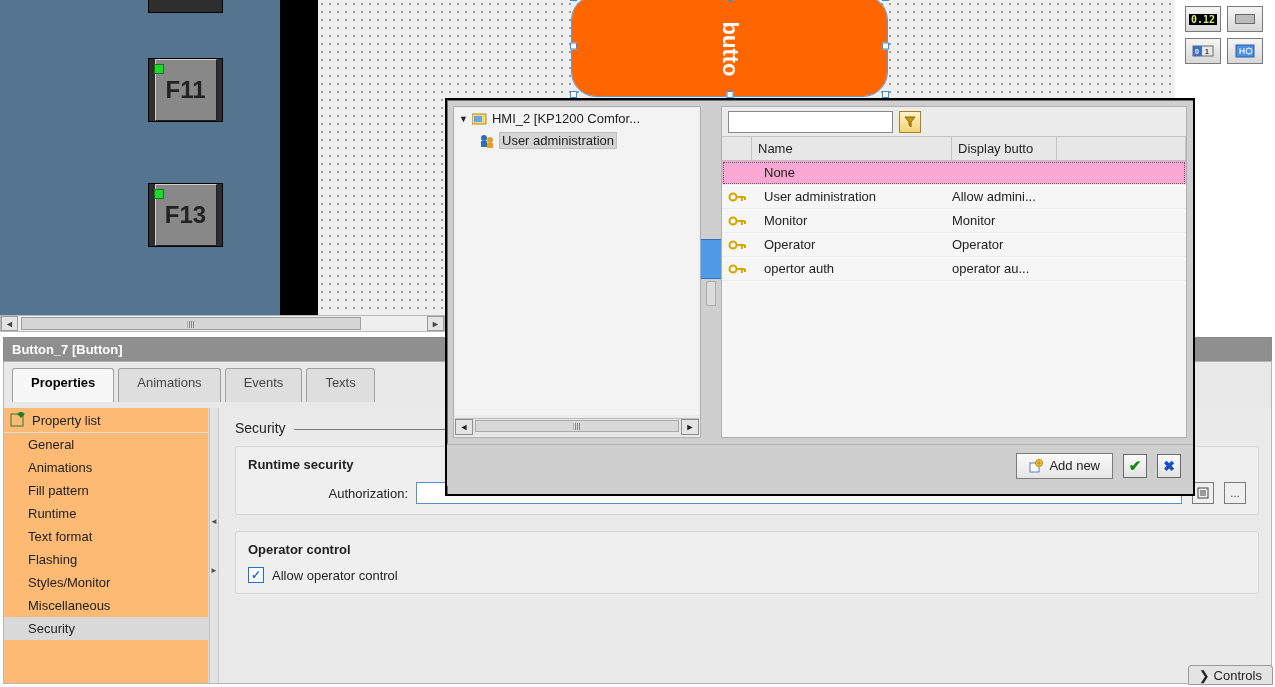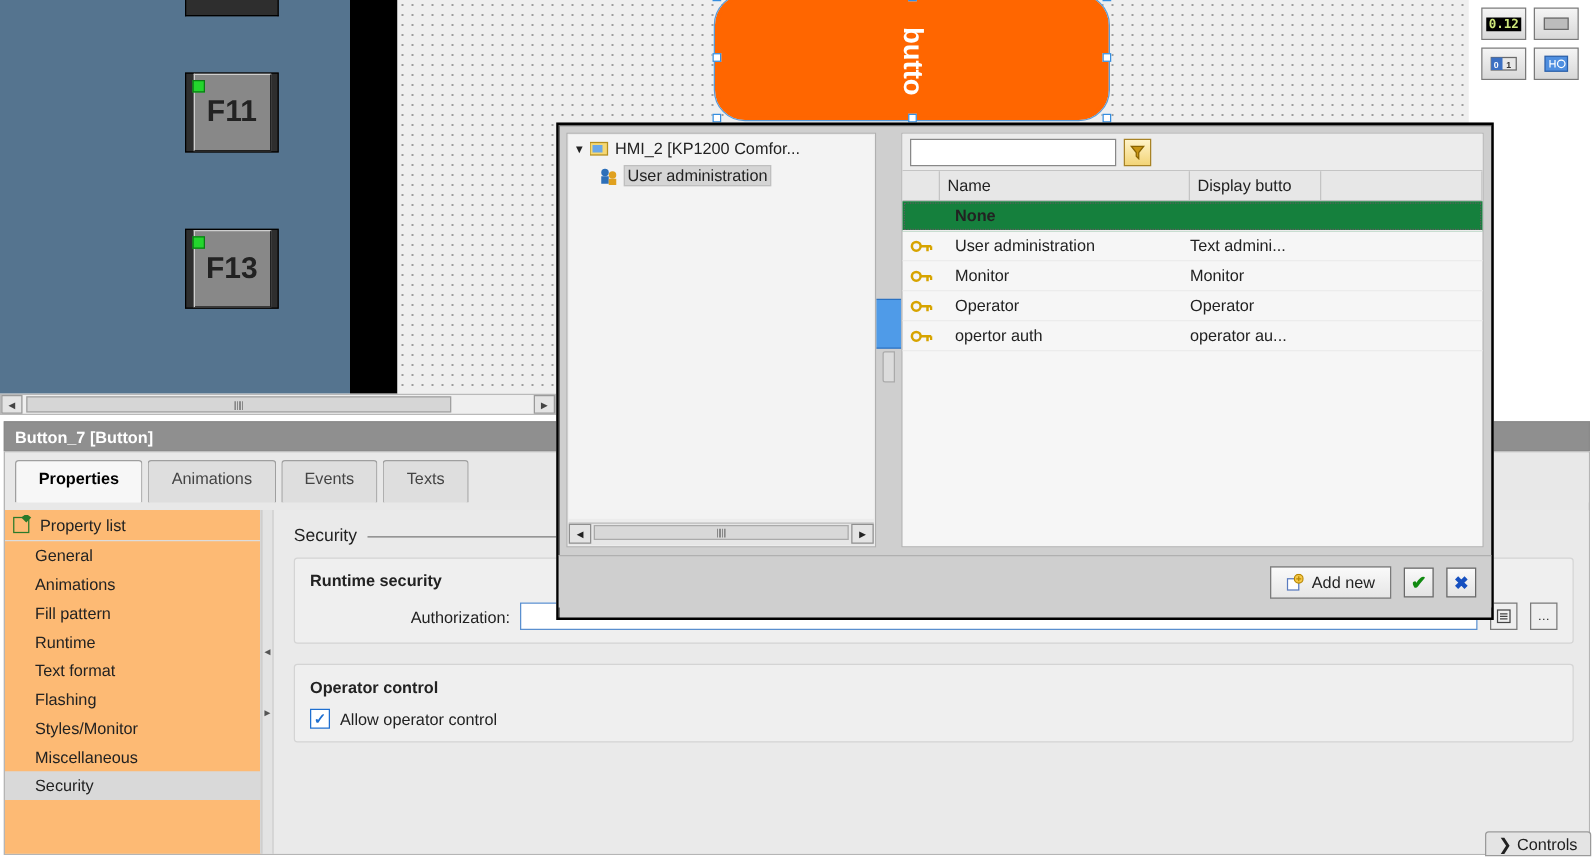--- a/index.html
+++ b/index.html
@@ -72,21 +72,21 @@
   .mid-splitter .tab2{width:10px;height:25px;background:#dcdcdc;border:1px solid #aaa;border-radius:2px 0 0 2px;}
   .grid{flex:1;background:#f6f6f6;border:1px solid #b0b0b0;display:flex;flex-direction:column;}
   .grid-toolbar{height:30px;display:flex;align-items:center;gap:6px;padding:3px 6px;background:#ececec;border-bottom:1px solid #c4c4c4;}
   .grid-filter{width:165px;height:22px;border:1px solid #888;background:#fff;}
   .funnel{width:22px;height:22px;border:1px solid #a88326;background:linear-gradient(#fff3c9,#f2d477);display:flex;align-items:center;justify-content:center;}
   .grid-head{display:flex;background:#e7e7e7;border-bottom:1px solid #bfbfbf;}
   .gh{padding:4px 6px;border-right:1px solid #c4c4c4;color:#222;}
   .gh.c0{width:30px;} .gh.c1{flex:0 0 200px;} .gh.c2{flex:0 0 105px;} .gh.cx{flex:1;}
   .grid-rows{flex:1;}
   .gr{display:flex;align-items:center;height:24px;border-bottom:1px solid #ececec;}
-  .gr.sel{background:#15803d;outline:1px dotted #5f5f5f;outline-offset:-2px;font-weight:bold;}
+  .gr.sel{background:#f9a8d4;outline:1px dotted #5f5f5f;outline-offset:-2px;}
   .gc0{width:30px;display:flex;align-items:center;justify-content:center;}
   .gc1{flex:0 0 200px;padding-left:12px;} .gc2{flex:0 0 105px;} .gcx{flex:1;}
   .keyico{width:18px;height:10px;}
   .popup-footer{height:42px;display:flex;align-items:center;justify-content:flex-end;gap:10px;padding:0 12px;background:#cfcfcf;border-top:1px solid #b0b0b0;}
   .addnew{height:26px;border:1px solid #7b7b7b;background:linear-gradient(#fafafa,#e6e6e6);padding:0 12px;display:flex;align-items:center;gap:6px;}
   .okbtn,.cancelbtn{width:24px;height:24px;border:1px solid #6a6a6a;background:linear-gradient(#fafafa,#e3e3e3);display:flex;align-items:center;justify-content:center;font-weight:700;}
   .okbtn{color:#108a10;font-size:15px;} .cancelbtn{color:#1650c0;font-size:14px;}
   
   .toolbox{position:absolute;right:2px;top:2px;width:92px;display:flex;flex-wrap:wrap;gap:6px;padding:4px;}
   .tool{width:36px;height:26px;border:1px solid #7a7a7a;background:linear-gradient(#f5f5f5,#d8d8d8);display:flex;align-items:center;justify-content:center;font-size:10px;font-weight:700;}
@@ -266,21 +266,21 @@
             <div class="gr">
               <div class="gc0">
                 <svg class="keyico">
                   <circle cx="5" cy="5" r="3.5" fill="none" stroke="#d7a400" stroke-width="2"></circle>
                   <line x1="8" y1="5" x2="17" y2="5" stroke="#d7a400" stroke-width="2"></line>
                   <line x1="14" y1="5" x2="14" y2="9" stroke="#d7a400" stroke-width="2"></line>
                   <line x1="17" y1="5" x2="17" y2="8" stroke="#d7a400" stroke-width="2"></line>
                 </svg>
               </div>
               <div class="gc1">User administration</div>
-              <div class="gc2">Text admini...</div>
+              <div class="gc2">Allow admini...</div>
               <div class="gcx"></div>
             </div>
             <div class="gr">
               <div class="gc0">
                 <svg class="keyico">
                   <circle cx="5" cy="5" r="3.5" fill="none" stroke="#d7a400" stroke-width="2"></circle>
                   <line x1="8" y1="5" x2="17" y2="5" stroke="#d7a400" stroke-width="2"></line>
                   <line x1="14" y1="5" x2="14" y2="9" stroke="#d7a400" stroke-width="2"></line>
                   <line x1="17" y1="5" x2="17" y2="8" stroke="#d7a400" stroke-width="2"></line>
                 </svg>

